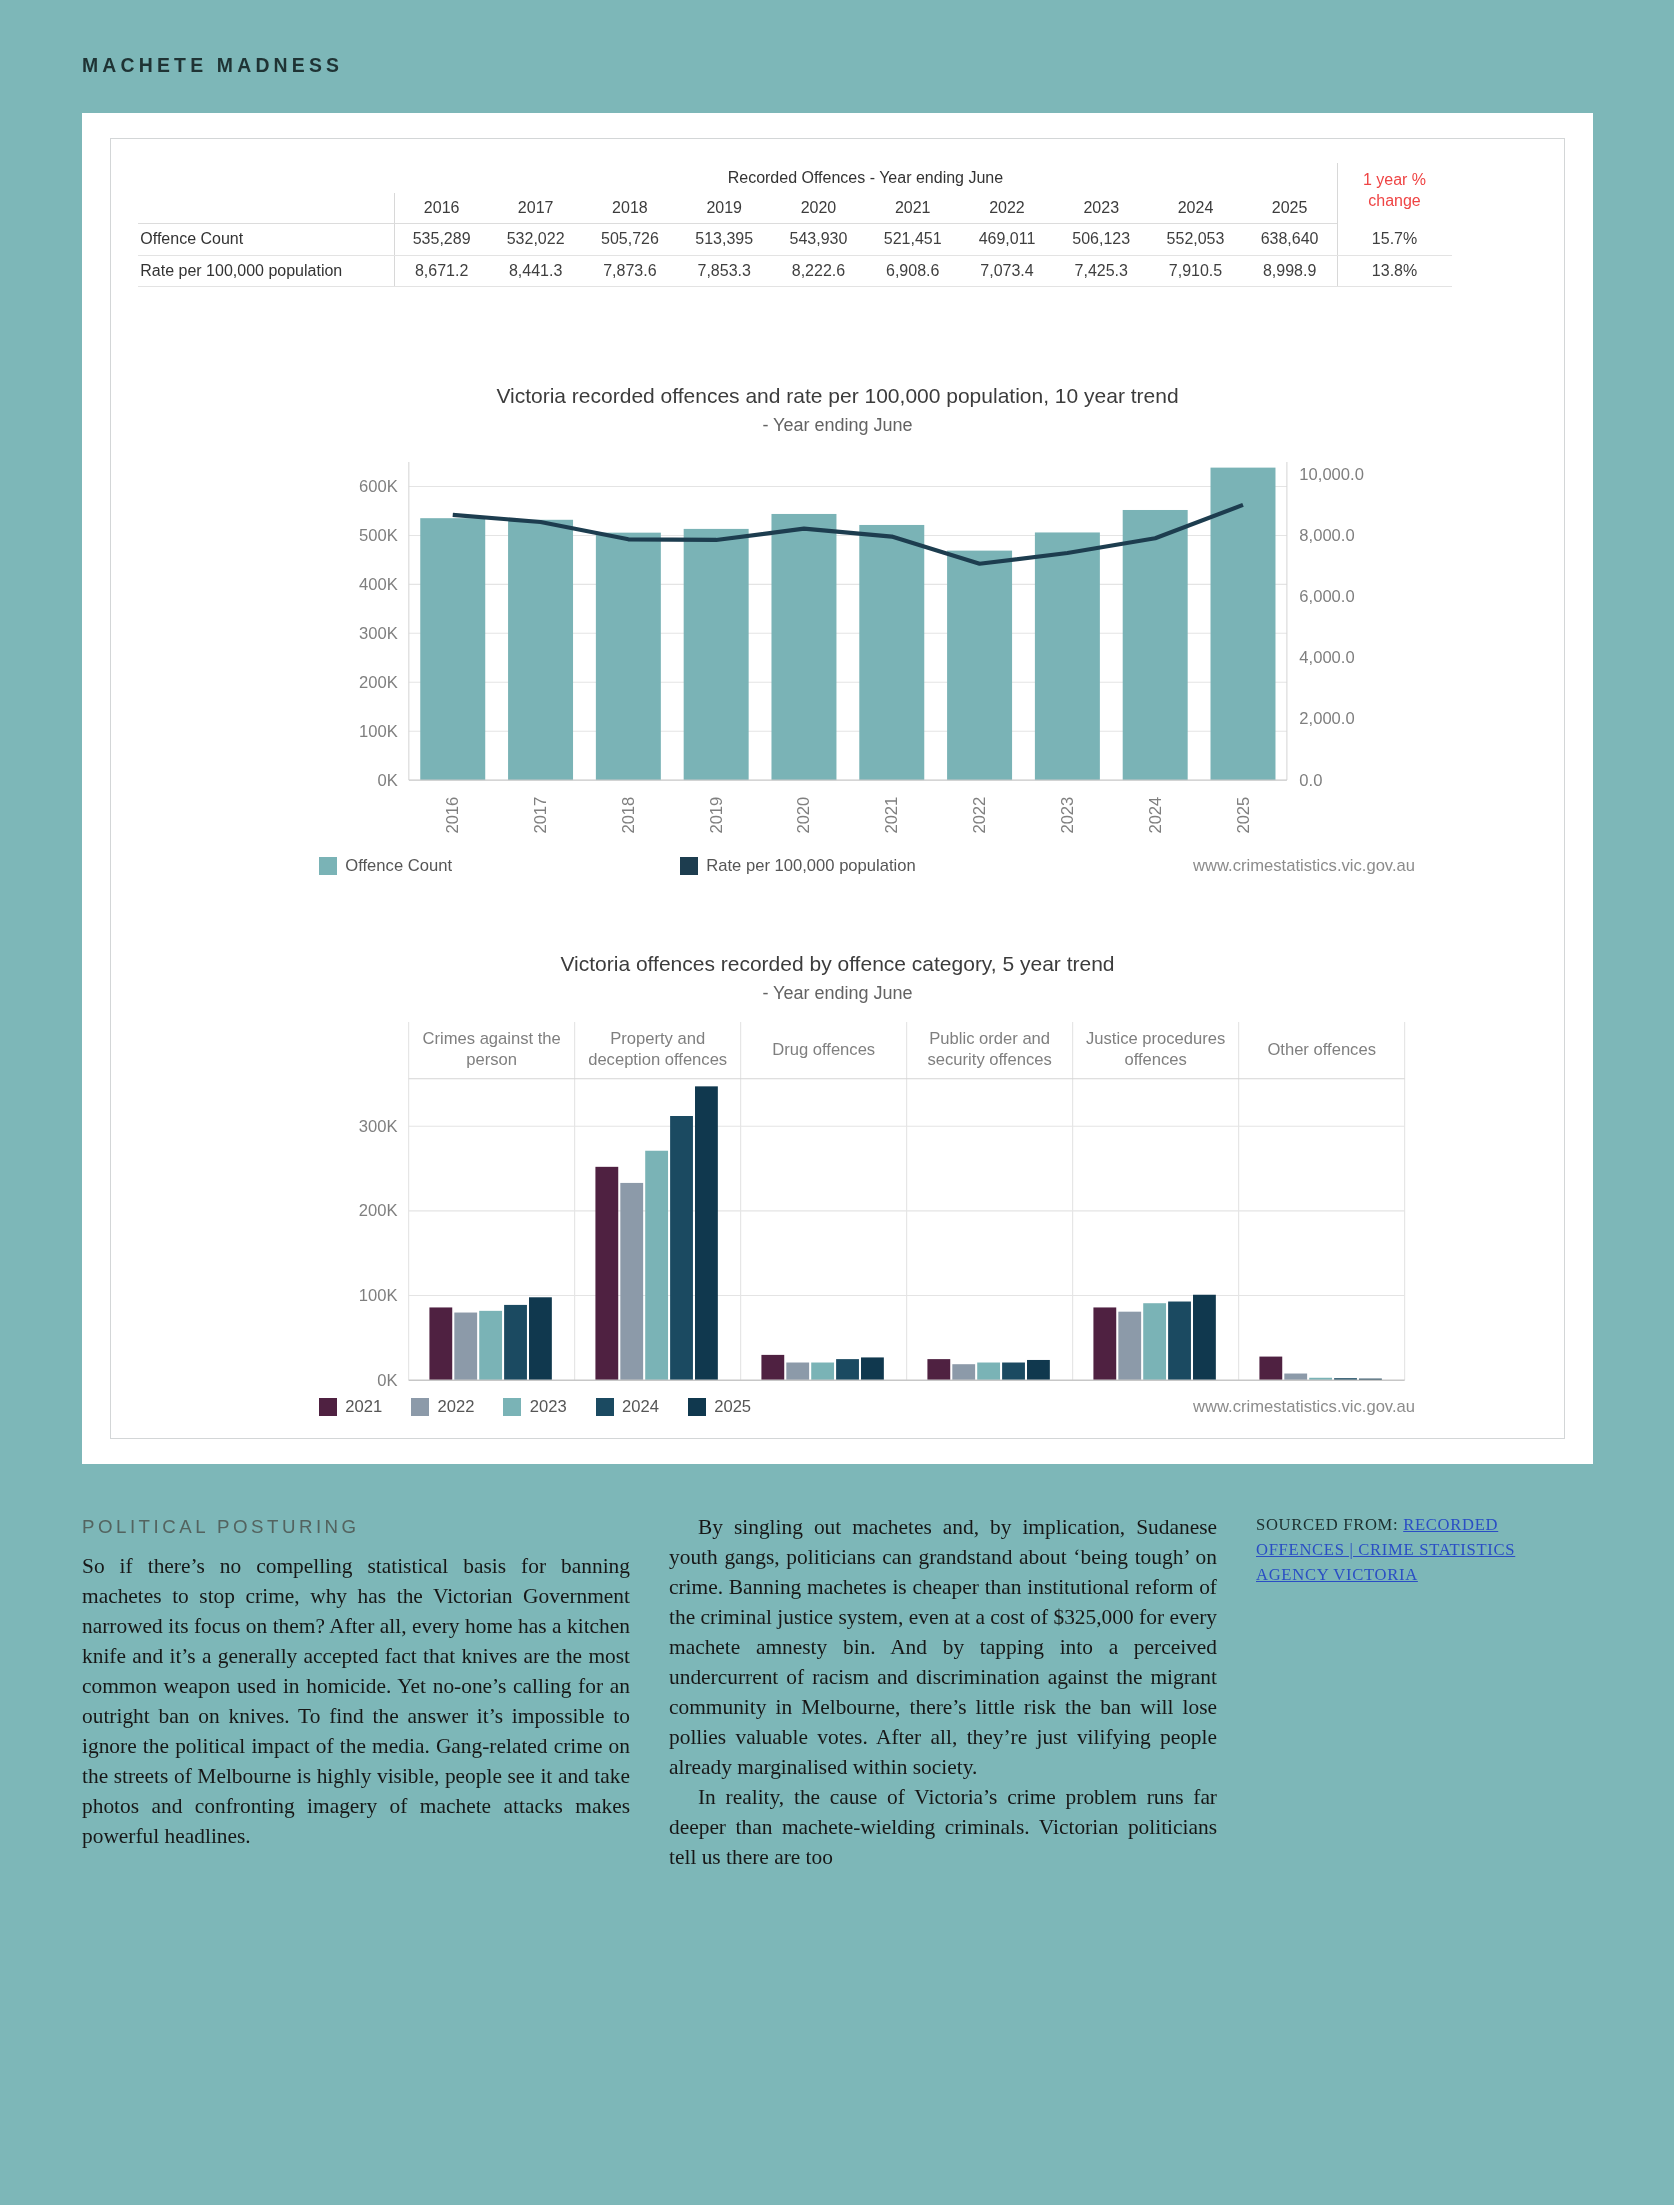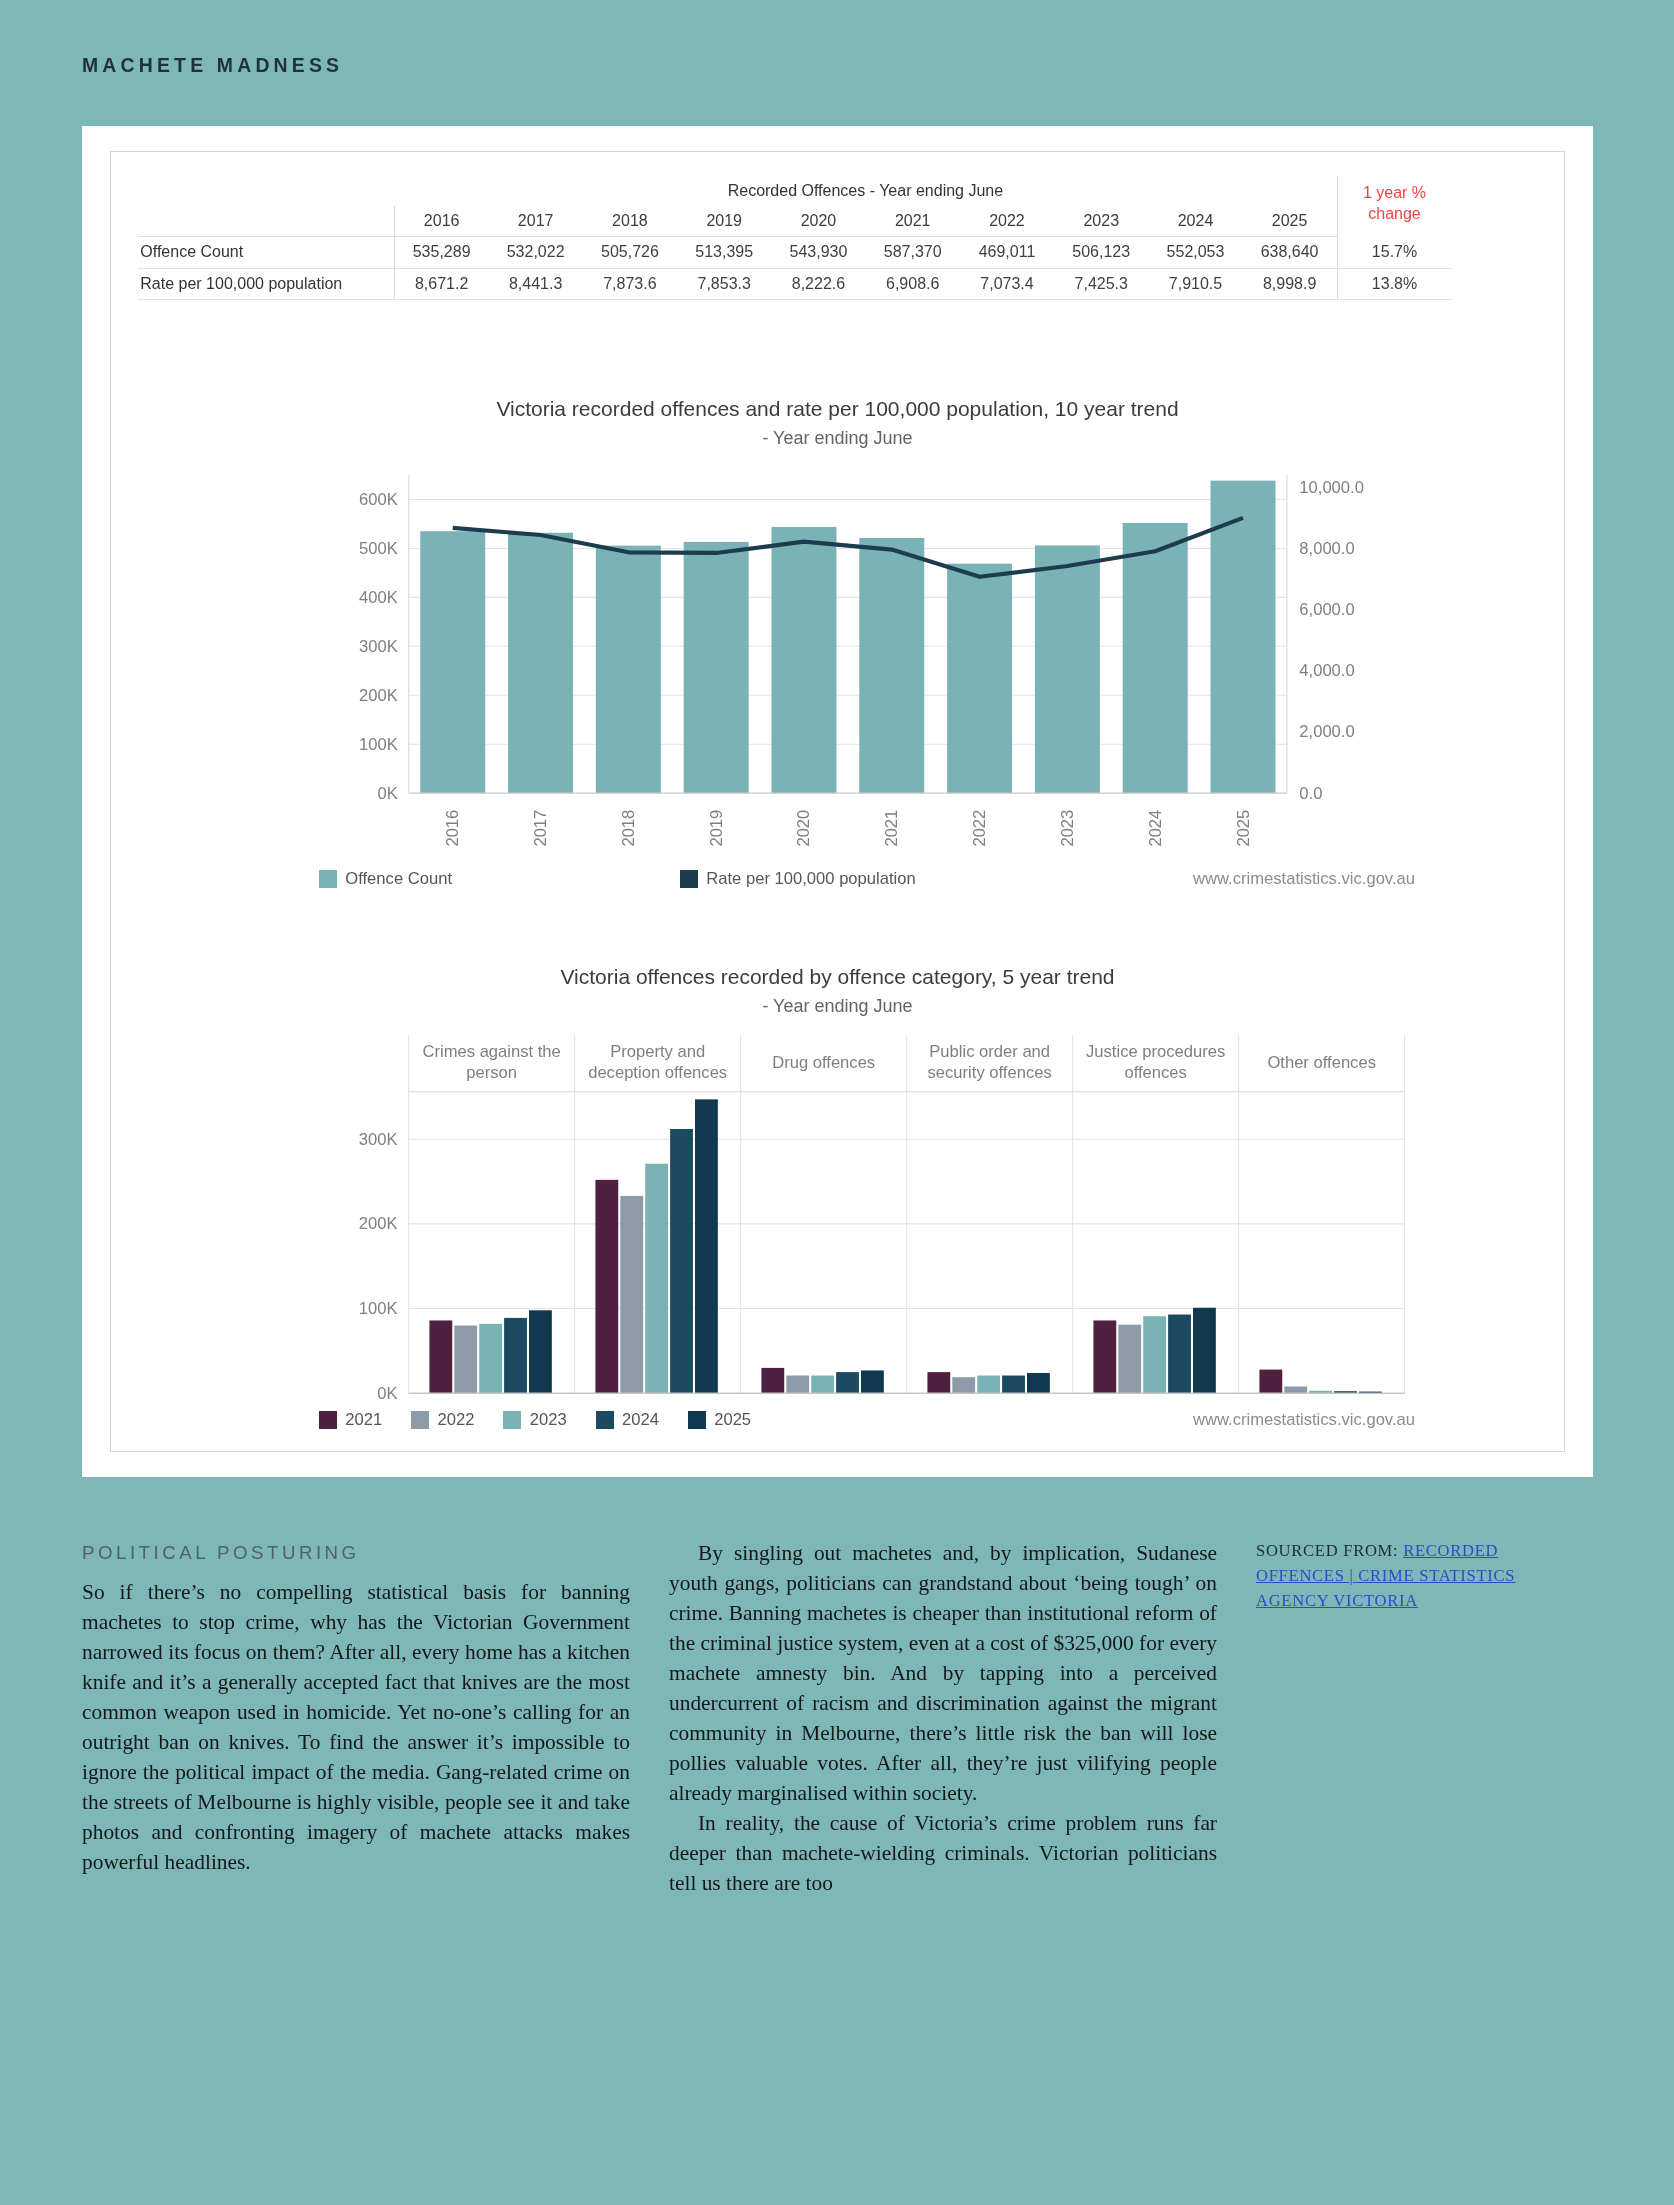--- a/index.html
+++ b/index.html
@@ -5,21 +5,21 @@
   html,body{margin:0;padding:0;}
   body{
     width:1675px;height:2205px;
     background:#7db7b8;
     font-family:"Liberation Sans",sans-serif;
     -webkit-font-smoothing:antialiased;
   }
   .page{
     box-sizing:border-box;width:1675px;height:2205px;
     padding:54px 82px 66px;
-    display:flex;flex-direction:column;overflow:hidden;gap:13px;
+    display:flex;flex-direction:column;overflow:hidden;
   }
   .kicker{
     font-size:19.4px;font-weight:bold;letter-spacing:4.2px;color:#1f3334;
   }
   .panel{
     background:#ffffff;margin-top:36px;padding:25px 28px;
   }
   .panel-inner{
     border:1.4px solid #d3d6d7;padding:23.5px 21px 21px;
   }
@@ -128,21 +128,21 @@
             </tr>
         </thead>
         <tbody id="table-body">
             <tr>
               <th class="row-lbl">Offence Count</th>
               <td class="val-cell">535,289</td>
               <td class="val-cell">532,022</td>
               <td class="val-cell">505,726</td>
               <td class="val-cell">513,395</td>
               <td class="val-cell">543,930</td>
-              <td class="val-cell">587,370</td>
+              <td class="val-cell">521,451</td>
               <td class="val-cell">469,011</td>
               <td class="val-cell">506,123</td>
               <td class="val-cell">552,053</td>
               <td class="val-cell">638,640</td>
               <td class="chg-cell">15.7%</td>
             </tr>
             <tr>
               <th class="row-lbl">Rate per 100,000 population</th>
               <td class="val-cell">8,671.2</td>
               <td class="val-cell">8,441.3</td>

